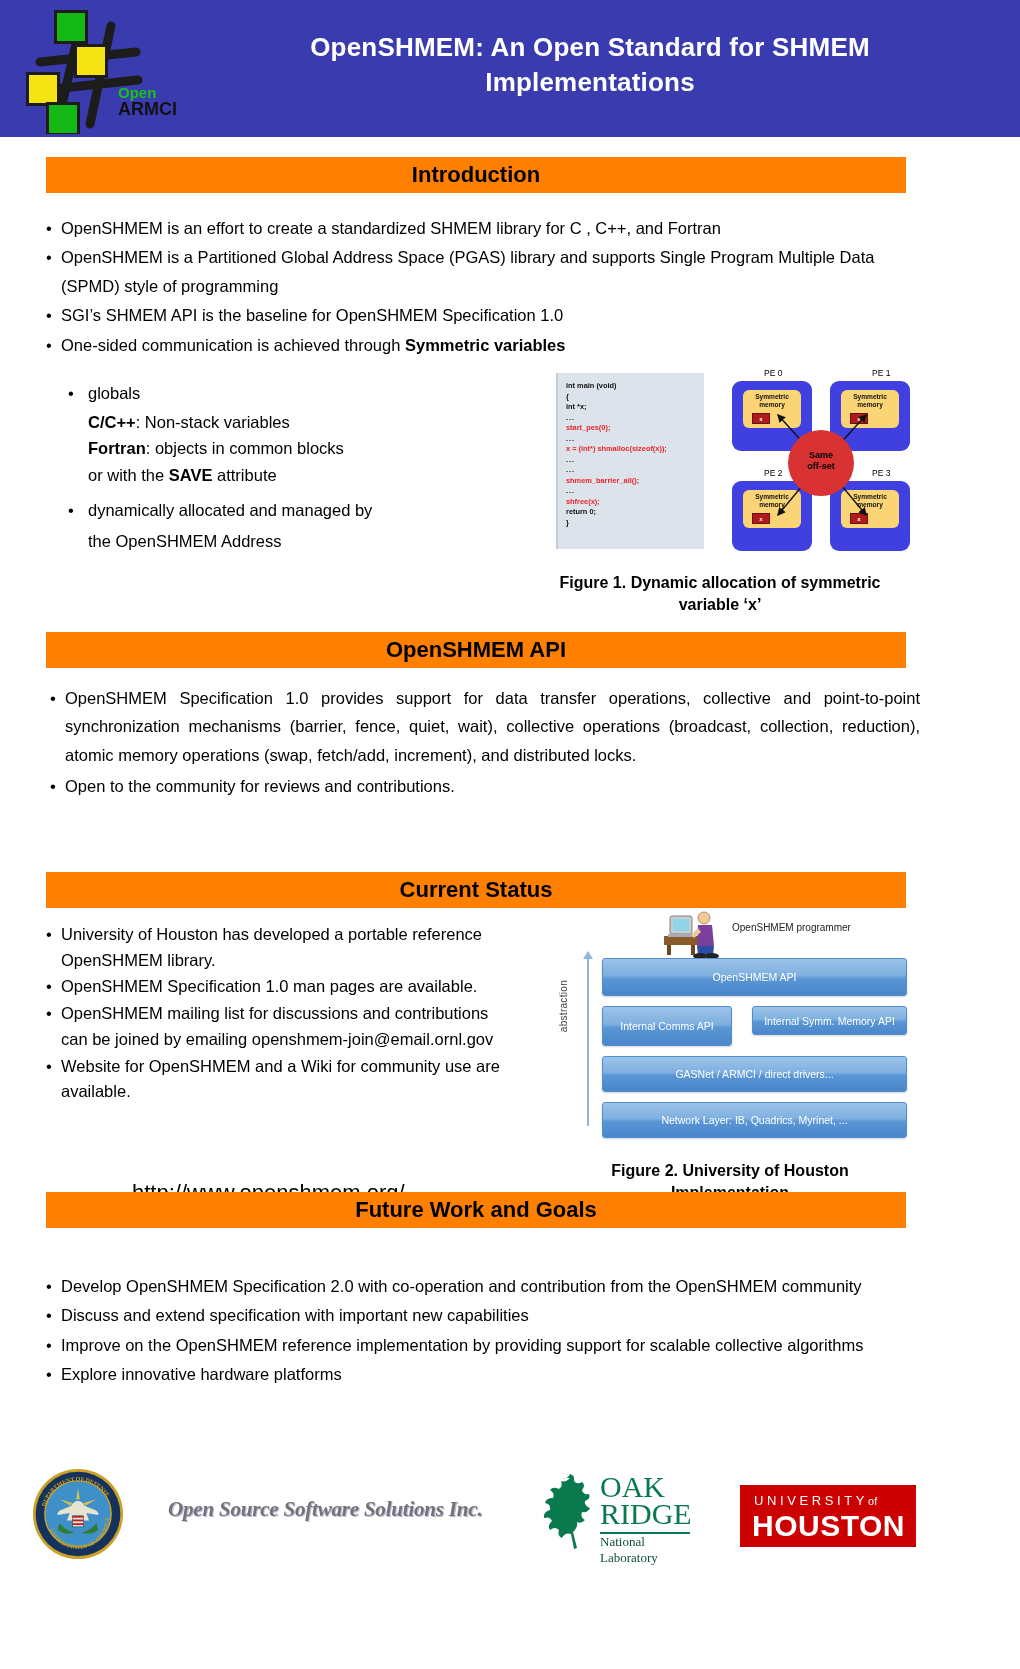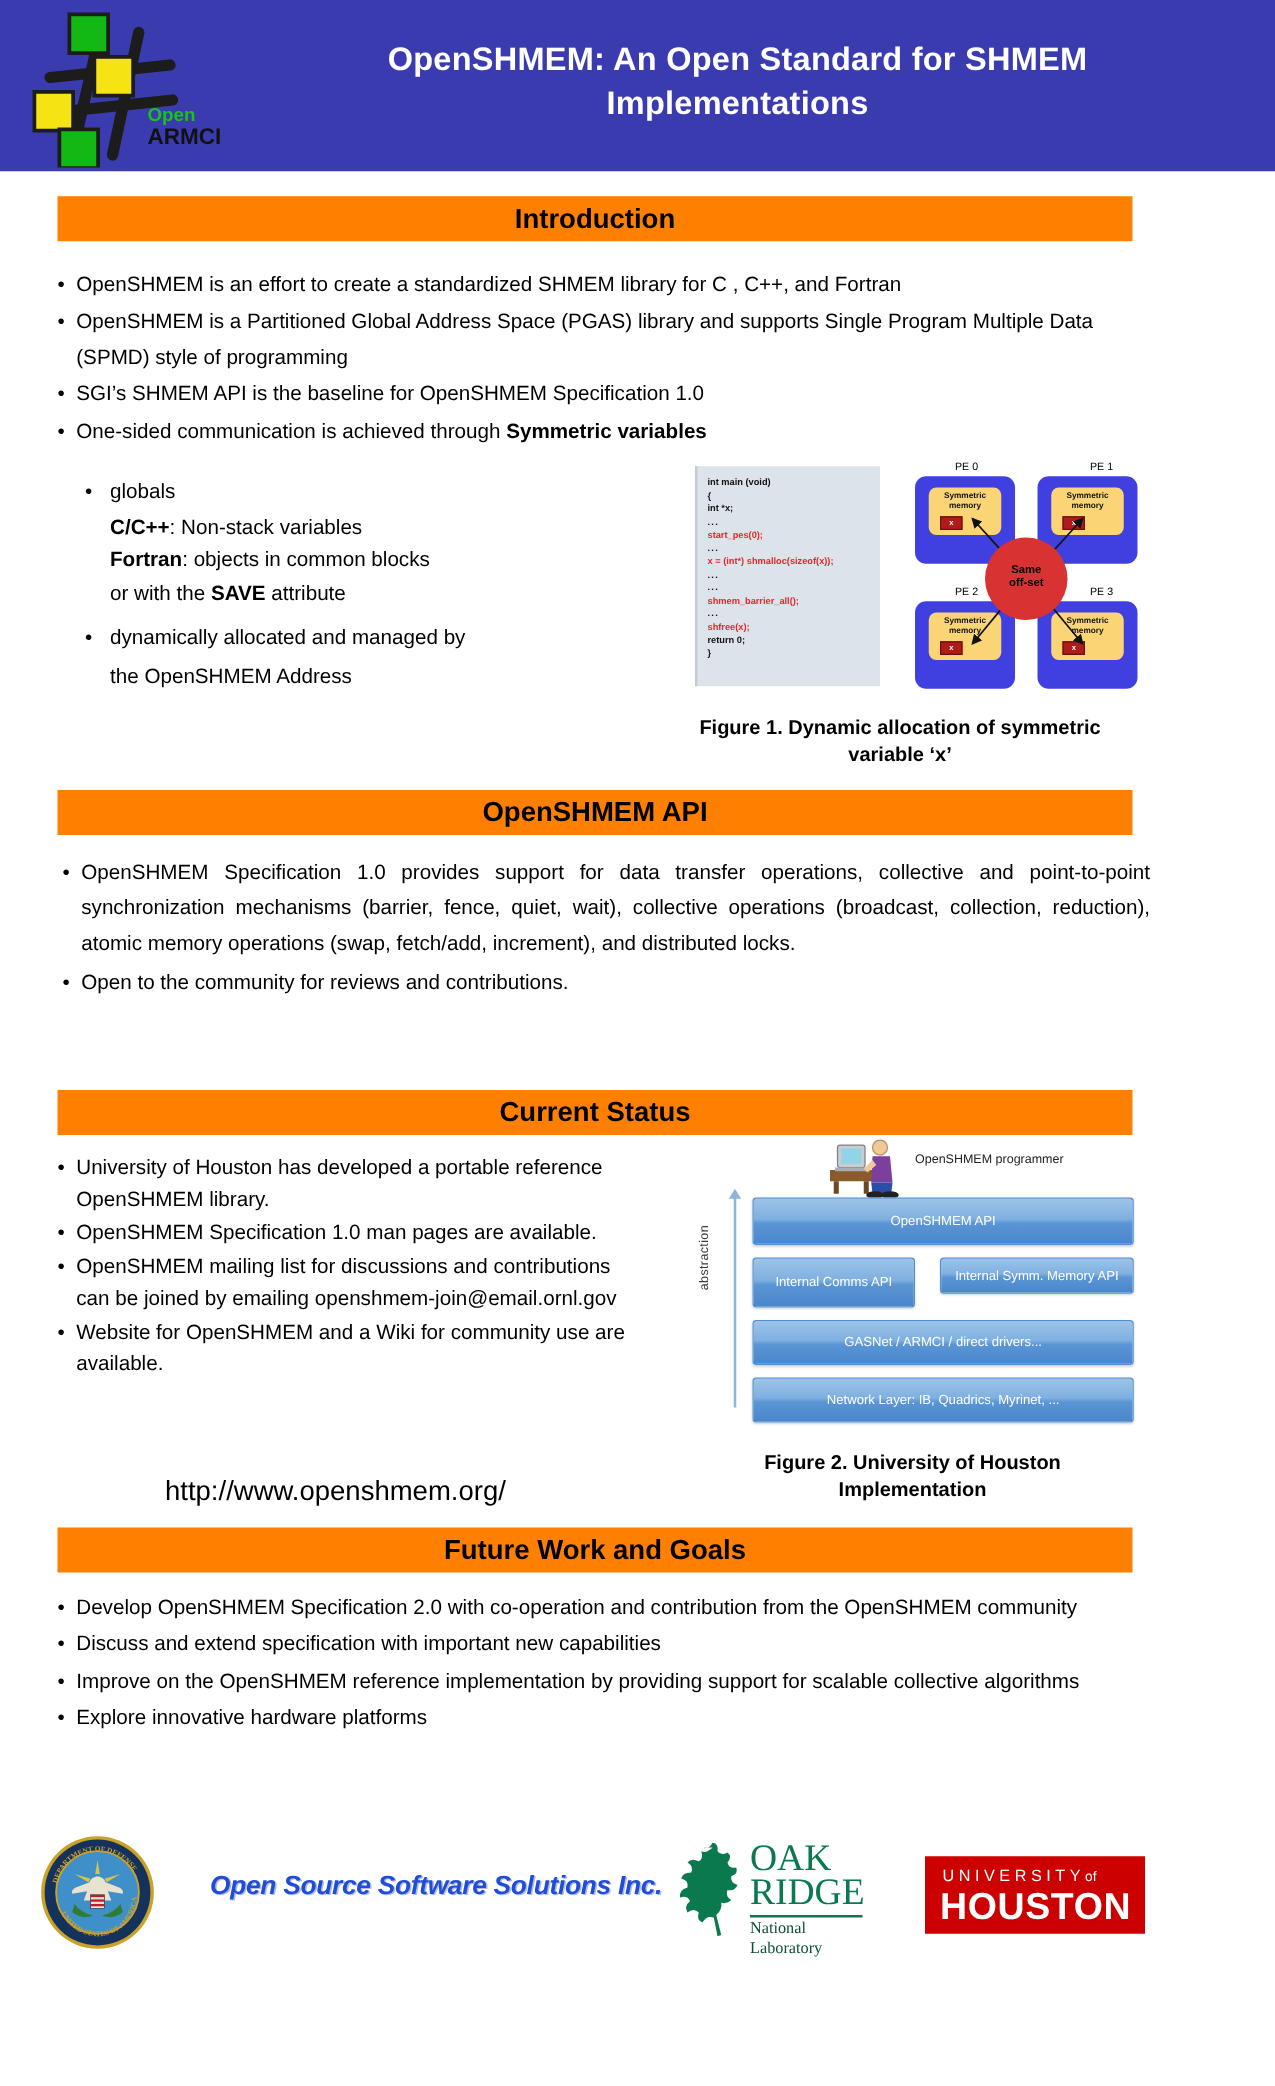--- a/index.html
+++ b/index.html
@@ -258,23 +258,24 @@
   }
 
   
   .footer { position: absolute; left: 0; top: 1452px; width: 1020px; height: 217px; }
   .oss-text {
     position: absolute;
     left: 168px; top: 1497px;
     font-size: 21px;
     font-weight: bold;
     font-style: italic;
-    color: #1d4ed8;
+    color: #737373;
     text-shadow: 1.2px 1.2px 0 #b9b9de;
     letter-spacing: -0.2px;
+    font-family: Liberation Serif, serif;
   }
   .ornl-logo { position: absolute; left: 540px; top: 1468px; width: 160px; height: 90px; }
   .ornl-oak {
     position: absolute; left: 60px; top: 2px;
     font-family: "Liberation Serif", serif;
     font-size: 30px; color: #0a7a4e; letter-spacing: 0px;
   }
   .ornl-ridge {
     position: absolute; left: 60px; top: 29px;
     font-family: "Liberation Serif", serif;
@@ -495,21 +496,21 @@
   <div class="layer" style="left:62px; top:148px; width:305px; height:36px;">GASNet / ARMCI / direct drivers...</div>
 
   <div class="layer" style="left:62px; top:194px; width:305px; height:36px;">Network Layer: IB, Quadrics, Myrinet, ...</div>
 </div>
 
 <div class="fig-caption" style="left:565px; top:1160px; width:330px;">
   <div>Figure 2. University of Houston</div>
   <div>Implementation</div>
 </div>
 
-<div class="banner" style="top:1222px;">Future Work and Goals</div>
+<div class="banner" style="top:1192px;">Future Work and Goals</div>
 
 <div class="body-text" style="left:46px; top:1272px; width:866px; line-height:1.72;">
   <ul class="bl just">
     <li>Develop OpenSHMEM Specification 2.0 with co-operation and contribution from the OpenSHMEM community</li>
     <li style="text-align:left;">Discuss and extend specification with important new capabilities</li>
     <li>Improve on the OpenSHMEM reference implementation by providing support for scalable collective algorithms</li>
     <li style="text-align:left;">Explore innovative hardware platforms</li>
   </ul>
 </div>
 

